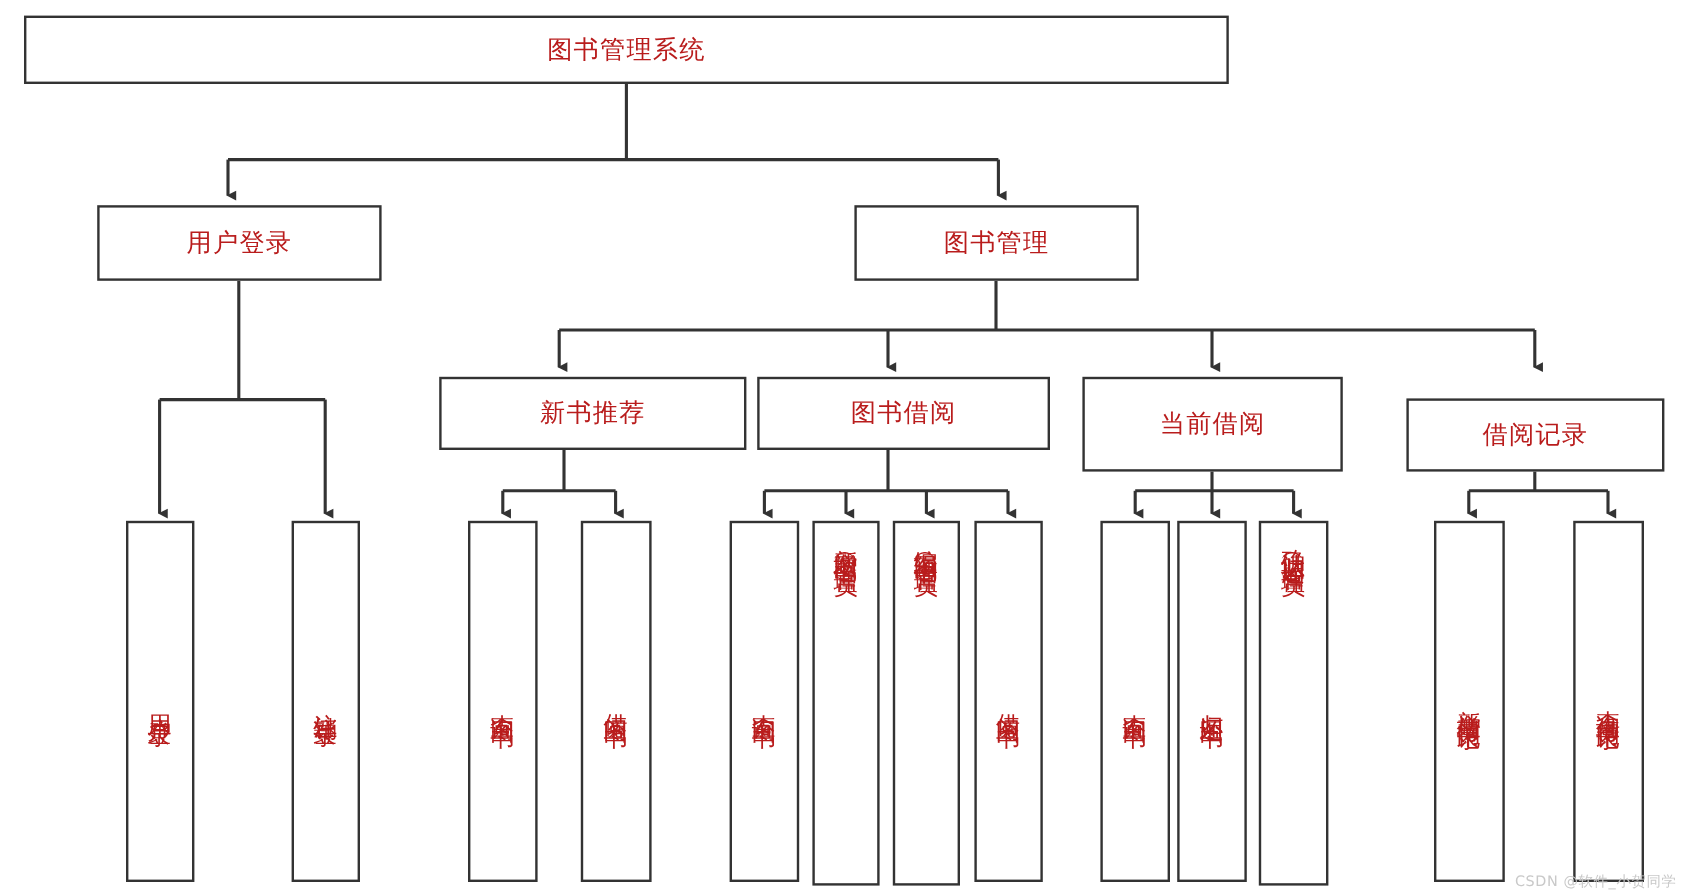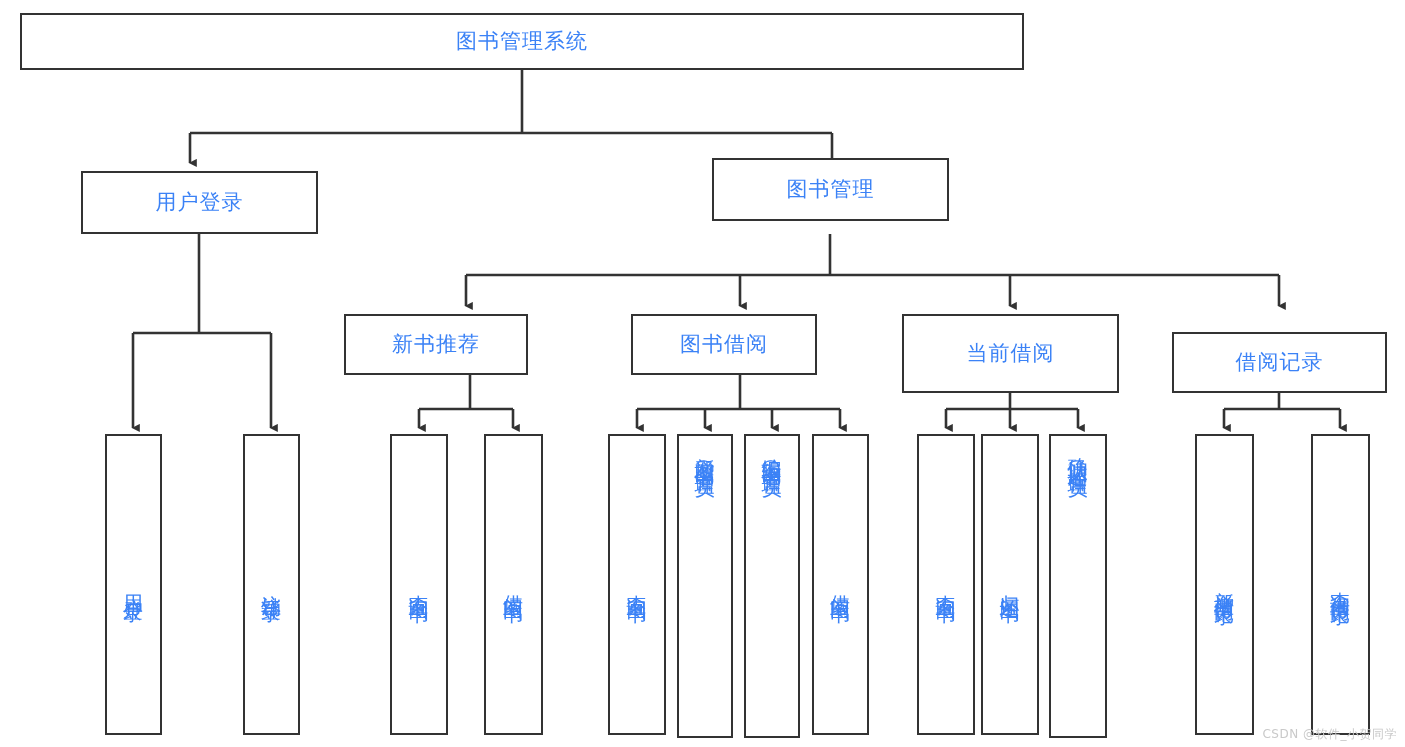--- a/index.html
+++ b/index.html
@@ -26,21 +26,21 @@
     pointer-events: none;
   }
   .node {
     position: absolute;
     box-sizing: border-box;
     background: #ffffff;
     border: 2px solid #333333;
     display: flex;
     align-items: center;
     justify-content: center;
-    color: #3b82f6;
+    color: #b91c1c;
   }
   .node .label {
     font-size: 21px;
     line-height: 1.25;
     letter-spacing: 1px;
     white-space: nowrap;
   }
   .node.leaf {
     align-items: flex-start;
     justify-content: center;
@@ -123,28 +123,28 @@
     </g>
   </svg>
 
   <div class="node" style="left:20px; top:13px; width:1004px; height:57px;">
     <span class="label">图书管理系统</span>
   </div>
 
   <div class="node" style="left:81px; top:171px; width:237px; height:63px;">
     <span class="label">用户登录</span>
   </div>
-  <div class="node" style="left:712px; top:158px; width:237px; height:63px;">
+  <div class="node" style="left:712px; top:171px; width:237px; height:63px;">
     <span class="label">图书管理</span>
   </div>
 
-  <div class="node" style="left:344px; top:314px; width:184px; height:61px;">
+  <div class="node" style="left:366px; top:314px; width:256px; height:61px;">
     <span class="label">新书推荐</span>
   </div>
-  <div class="node" style="left:631px; top:314px; width:186px; height:61px;">
+  <div class="node" style="left:631px; top:314px; width:244px; height:61px;">
     <span class="label">图书借阅</span>
   </div>
   <div class="node" style="left:902px; top:314px; width:217px; height:79px;">
     <span class="label">当前借阅</span>
   </div>
   <div class="node" style="left:1172px; top:332px; width:215px; height:61px;">
     <span class="label">借阅记录</span>
   </div>
 
   <div class="node leaf centered" style="left:105px; top:434px; width:57px; height:301px;">

